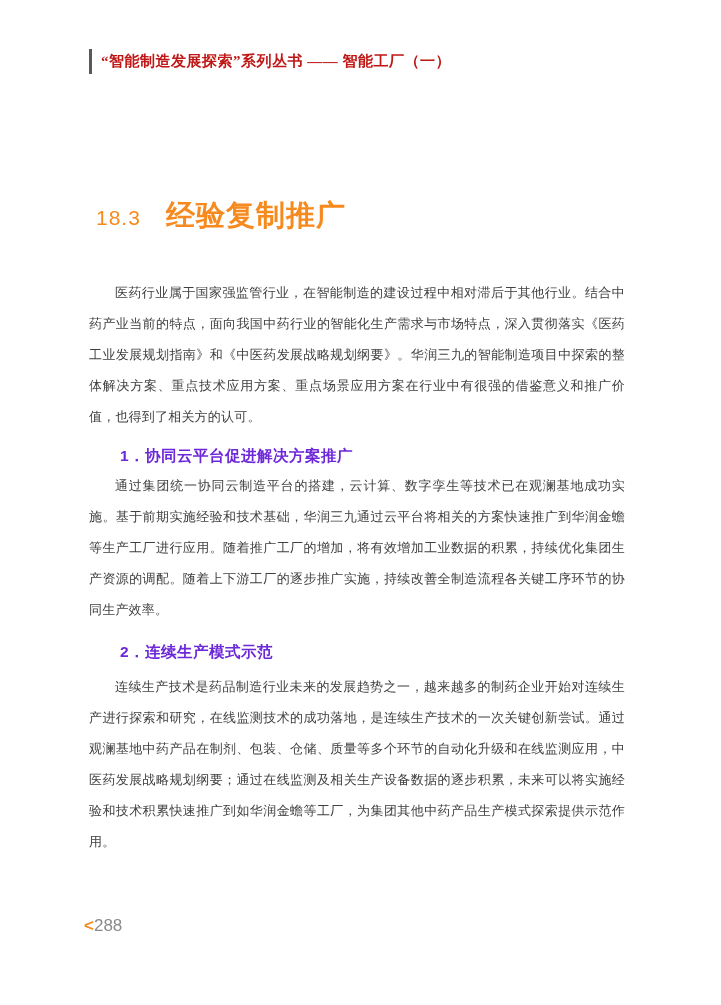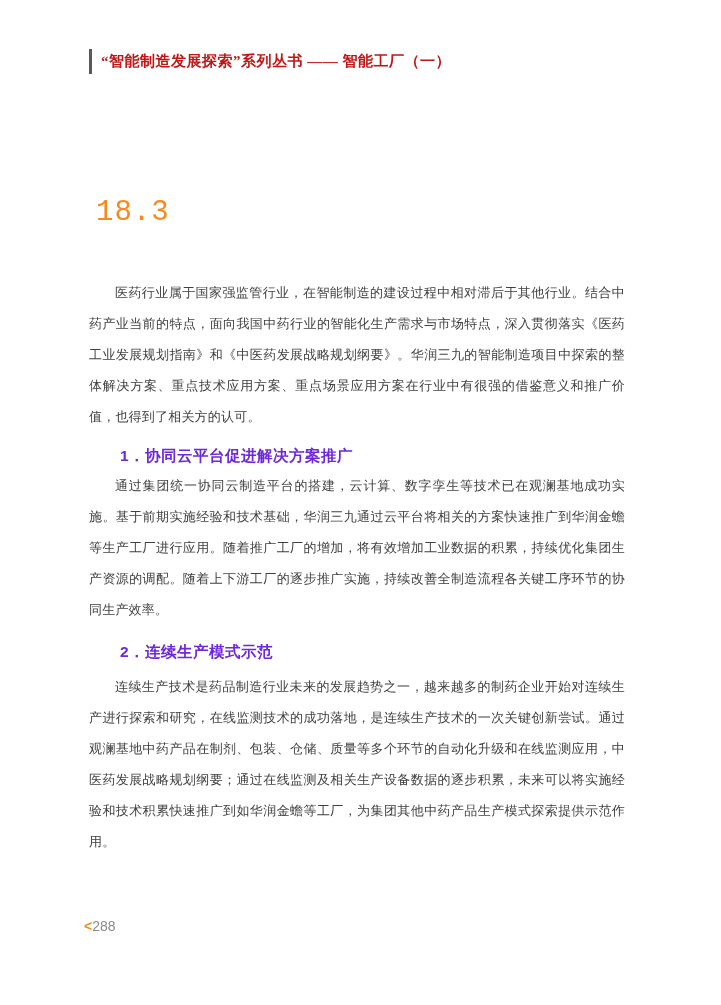--- a/index.html
+++ b/index.html
@@ -44,24 +44,23 @@
   .section-heading {
     position: absolute;
     top: 196px;
     left: 96px;
     display: flex;
     align-items: baseline;
     font-family: "Liberation Sans", sans-serif;
     color: #f68a1e;
   }
   .section-number {
-    font-size: 29px;
+    font-size: 21px;
     font-weight: 400;
     letter-spacing: 1px;
-    font-family: Liberation Mono, monospace;
   }
   .section-title {
     font-size: 29px;
     font-weight: bold;
     margin-left: 25px;
     letter-spacing: 1px;
   }
 
   
   .para {
@@ -93,21 +92,21 @@
   }
   .subheading-1 { top: 430px; }
   .subheading-2 { top: 626px; }
 
   
   .page-footer {
     position: absolute;
     left: 84px;
     top: 917px;
     font-family: "Liberation Sans", sans-serif;
-    font-size: 14px;
+    font-size: 17px;
     line-height: 18px;
     white-space: nowrap;
   }
   .footer-arrow {
     color: #f68a1e;
     font-weight: bold;
     letter-spacing: 0;
   }
   .footer-number {
     color: #8a8a8a;
@@ -117,20 +116,21 @@
 </head>
 <body>
 
 <header class="page-header">
   <span class="header-bar"></span>
   <span class="header-title">“智能制造发展探索”系列丛书 —— 智能工厂（一）</span>
 </header>
 
 <div class="section-heading">
   <span class="section-number">18.3</span>
+  <span class="section-title">经验复制推广</span>
 </div>
 
 <p class="para para-1">医药行业属于国家强监管行业，在智能制造的建设过程中相对滞后于其他行业。结合中药产业当前的特点，面向我国中药行业的智能化生产需求与市场特点，深入贯彻落实《医药工业发展规划指南》和《中医药发展战略规划纲要》。华润三九的智能制造项目中探索的整体解决方案、重点技术应用方案、重点场景应用方案在行业中有很强的借鉴意义和推广价值，也得到了相关方的认可。</p>
 
 <h3 class="subheading subheading-1">1．协同云平台促进解决方案推广</h3>
 
 <p class="para para-2">通过集团统一协同云制造平台的搭建，云计算、数字孪生等技术已在观澜基地成功实施。基于前期实施经验和技术基础，华润三九通过云平台将相关的方案快速推广到华润金蟾等生产工厂进行应用。随着推广工厂的增加，将有效增加工业数据的积累，持续优化集团生产资源的调配。随着上下游工厂的逐步推广实施，持续改善全制造流程各关键工序环节的协同生产效率。</p>
 
 <h3 class="subheading subheading-2">2．连续生产模式示范</h3>
 

